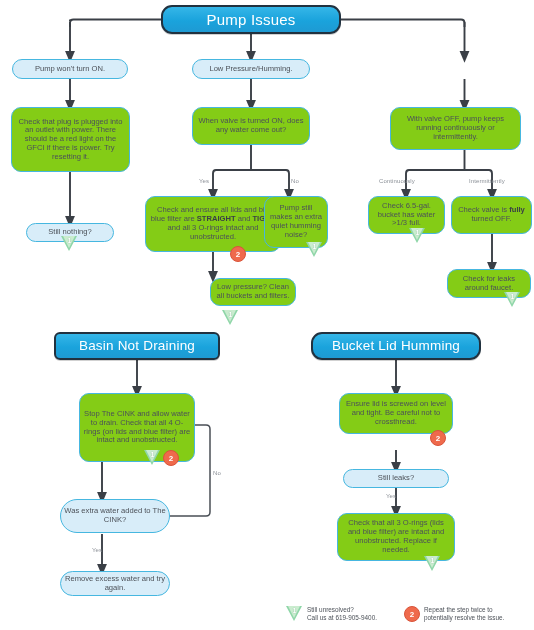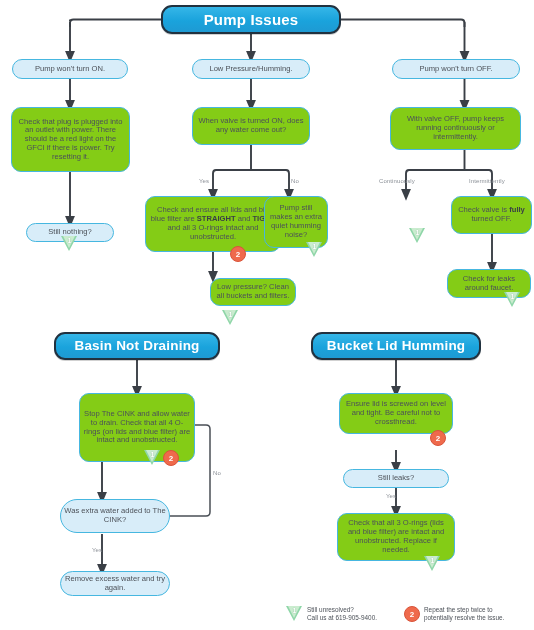--- a/index.html
+++ b/index.html
@@ -18,21 +18,21 @@
     text-align:center;line-height:1.16;
     border-radius:9px;
   }
   .node .txt{display:block;width:100%;padding:0 3px;}
 
   
   .title-node{
     background:linear-gradient(180deg,#35b6e8 0%,#1aa3dc 55%,#1e9ad3 100%);
     border:2px solid #21313f;
     border-radius:11px;
-    color:#ffffff;font-weight:bold;
+    color:#ffffff;font-weight:normal;
     box-shadow:0 1px 0 rgba(0,0,0,.18);
     letter-spacing:.2px;
   }
   
   .q-node{
     background:#d8edf9;
     border:1.4px solid #46b7e0;
     border-radius:999px;
     color:#4c5158;
   }
@@ -138,21 +138,21 @@
 
     <g fill="none" stroke="#4a4f56" stroke-width="1.5" stroke-linecap="butt">
       <path d="M169,516 L206,516 Q210,516 210,512 L210,429 Q210,425 206,425 L185,425" marker-end="url(#ah-s)"></path>
     </g>
   </svg>
 
   <div class="node title-node" style="left:161px;top:5px;width:180px;height:29px;font-size:15px;">
     <span class="txt">Pump Issues</span>
   </div>
 
-  <div class="node title-node" style="left:54px;top:332px;width:166px;height:28px;font-size:13.5px;">
+  <div class="node title-node" style="left:54px;top:332px;width:166px;height:28px;font-size:13.5px;border-radius:6px;">
     <span class="txt">Basin Not Draining</span>
   </div>
 
   <div class="node title-node" style="left:311px;top:332px;width:170px;height:28px;font-size:13.5px;">
     <span class="txt">Bucket Lid Humming</span>
   </div>
 
   <div class="node q-node" style="left:12px;top:59px;width:116px;height:20px;font-size:7.6px;">
     <span class="txt">Pump won't turn ON.</span>
   </div>
@@ -205,35 +205,35 @@
 
   <div class="node a-node" style="left:170px;top:278px;width:86px;height:28px;font-size:7.6px;margin-left:40px;">
     <span class="txt">Low pressure? Clean all buckets and filters.</span>
   </div>
   <div class="badge-tri" style="left:222px;top:310px;">
     <span class="tri"></span>
       <span class="tri-in"></span>
     <span class="num">1</span>
   </div>
 
-  <div class="node q-node" style="left:392px;top:59px;width:128px;height:20px;font-size:7.6px;">
-    <span class="txt">Pump won't turn OFF.</span>
-  </div>
 
   <div class="node a-node" style="left:390px;top:107px;width:131px;height:43px;font-size:7.6px;">
     <span class="txt">With valve OFF, pump keeps running continuously or intermittently.</span>
   </div>
 
   <div class="elabel" style="left:379px;top:178px;">
     <span>Continuously</span>
   </div>
   <div class="elabel" style="left:469px;top:178px;">
     <span>Intermittently</span>
   </div>
 
+  <div class="node a-node" style="left:368px;top:196px;width:77px;height:38px;font-size:7.6px;">
+    <span class="txt">Check 6.5-gal. bucket has water &gt;1/3 full.</span>
+  </div>
   <div class="badge-tri" style="left:409px;top:228px;">
     <span class="tri"></span>
       <span class="tri-in"></span>
     <span class="num">1</span>
   </div>
 
   <div class="node a-node" style="left:451px;top:196px;width:81px;height:38px;font-size:7.6px;">
     <span class="txt">
       <span>Check valve is </span><b>fully</b><span> turned OFF.</span>
     </span>

